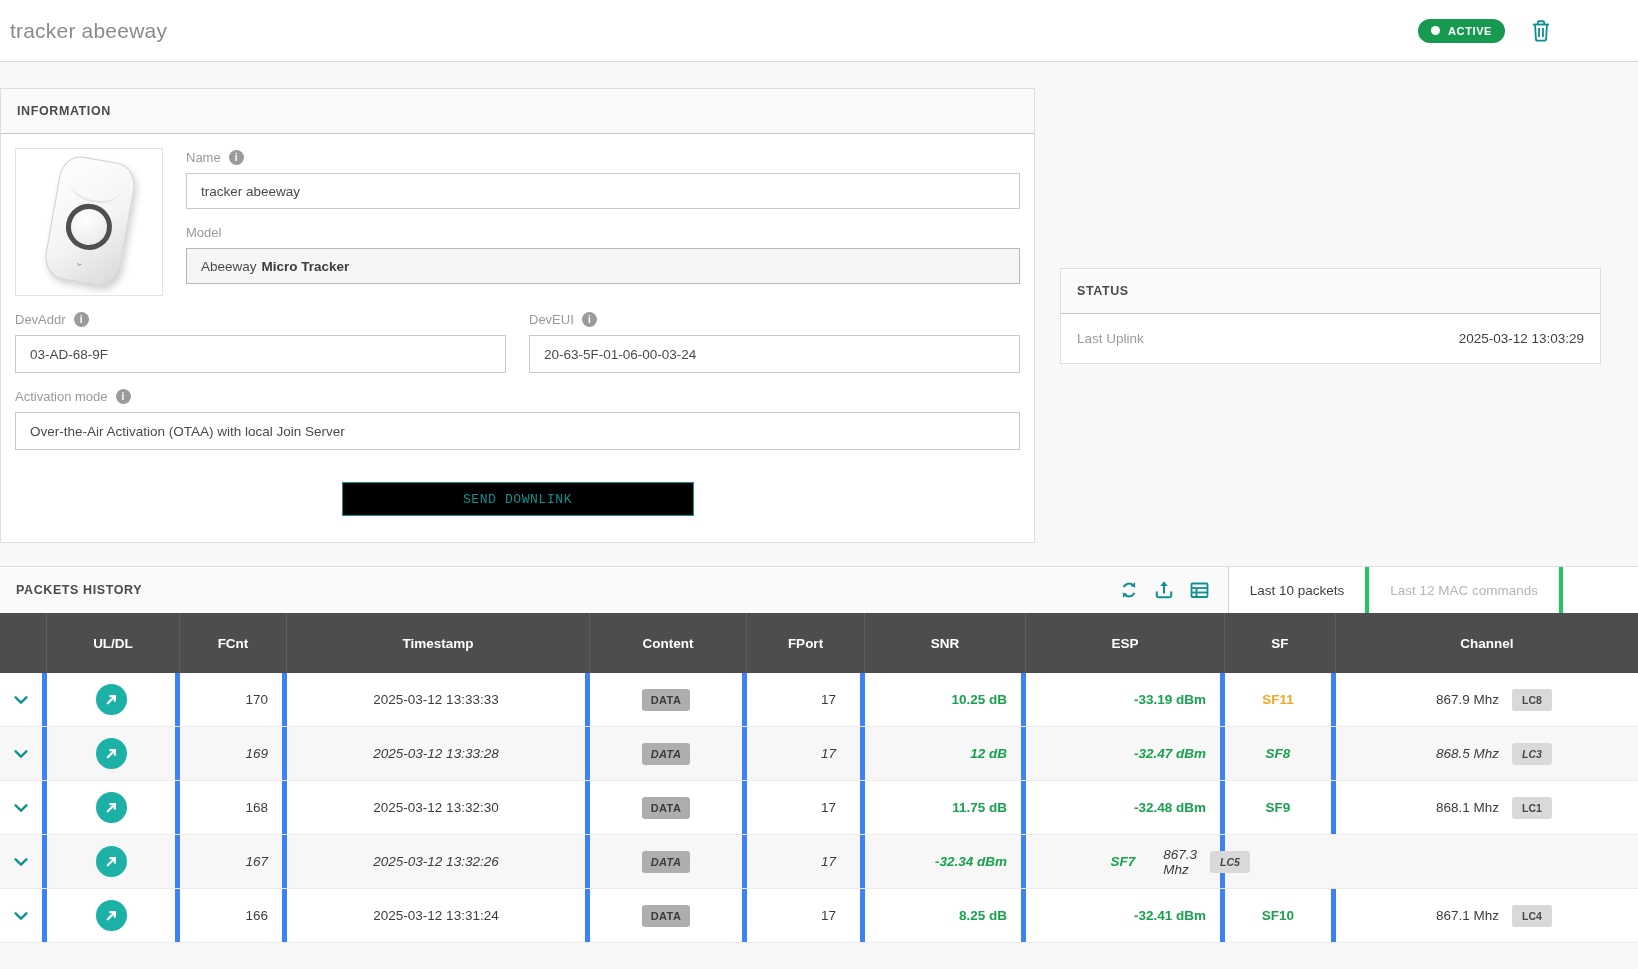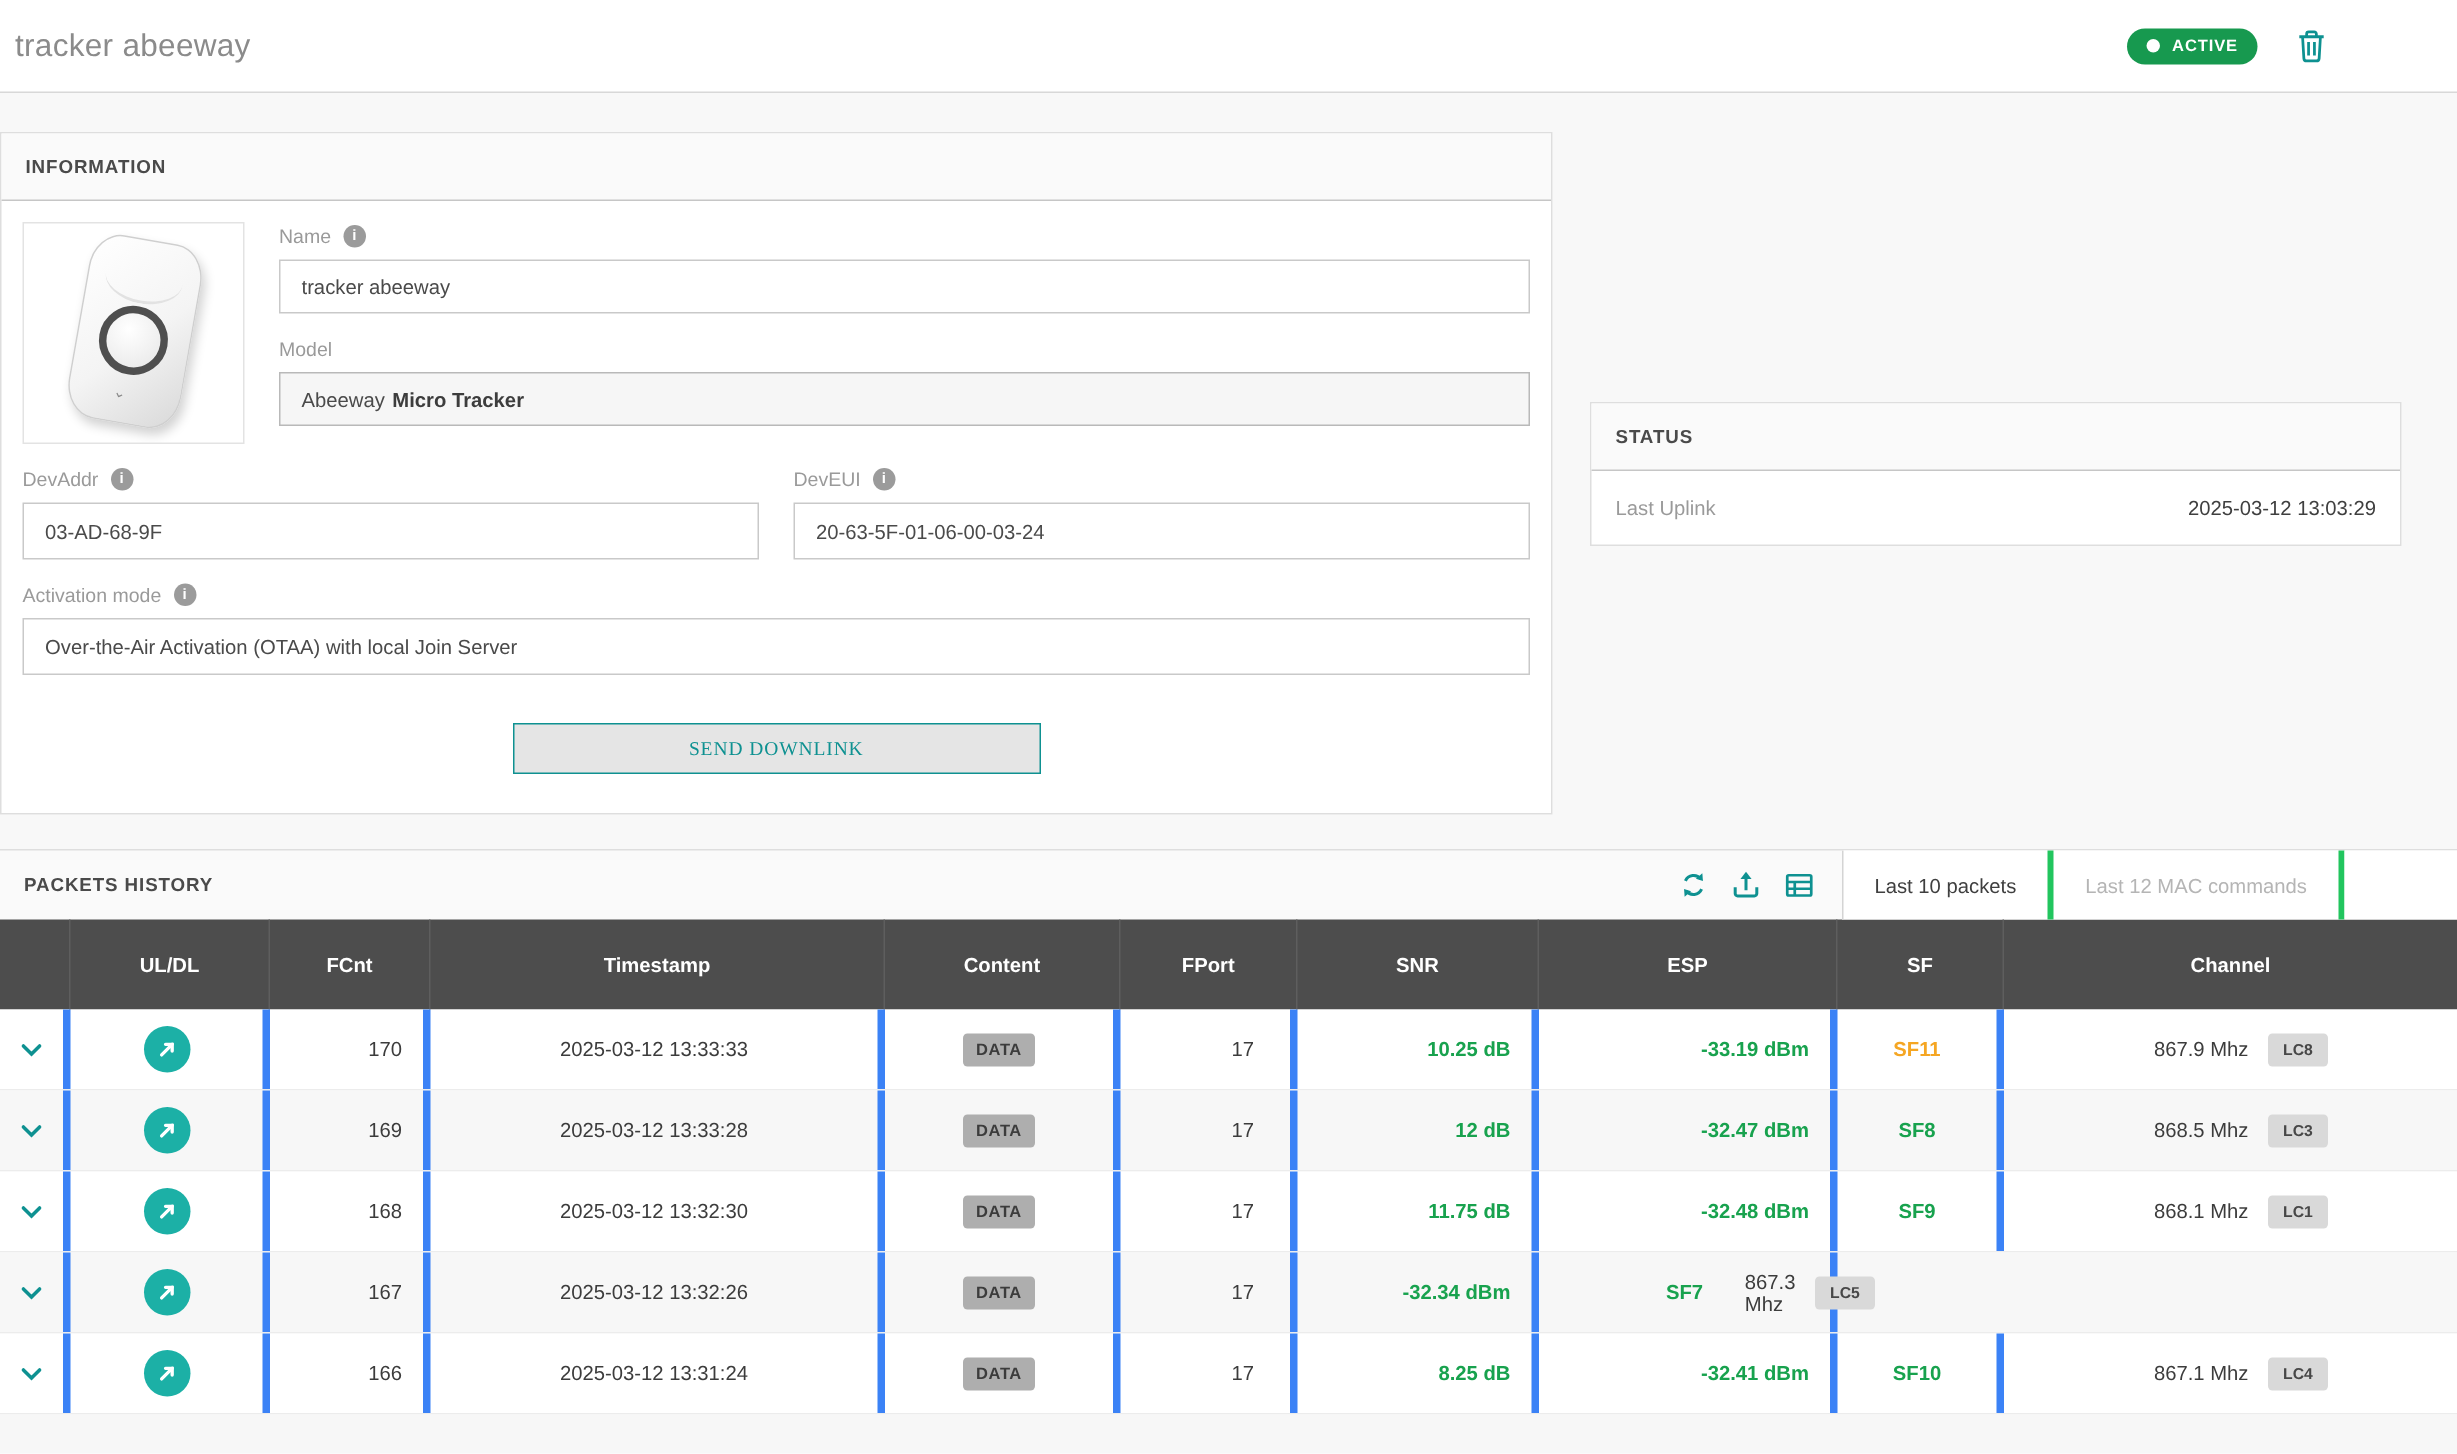--- a/index.html
+++ b/index.html
@@ -49,23 +49,23 @@
           font-weight:bold; display:inline-flex; align-items:center; justify-content:center; font-style:normal;}
   .field, input.field{width:100%; height:36px; border:1px solid #c9c9c9; background:#fff; font-size:13.5px;
          color:#4a4a4a; padding:0 14px; display:flex; align-items:center;
          font-family:"Liberation Sans","DejaVu Sans",sans-serif; outline:none;}
   .field-gray{background:#f6f6f6; border-color:#b9b9b9;}
   .model-field b{margin-left:5px; color:#3d3d3d;} .gap16{height:16px;}
   .row2{display:flex; gap:23px; margin-top:16px;}
   .row2 > div{flex:1;}
   .row2 input.field, .row3 input.field{height:38px;}
   .row3{margin-top:16px;}
-  .send-btn{display:block; margin:32px auto 12px auto; width:352px; height:34px; background:#e5e5e5;
+  .send-btn{display:block; margin:32px auto 12px auto; width:352px; height:34px; background:#000000;
             border:1px solid var(--teal); color:var(--teal); font-size:13px; letter-spacing:.6px;
-            font-family:Liberation Serif, serif; cursor:pointer;}
+            font-family:Liberation Mono, monospace; cursor:pointer;}
   .status-row{height:49px; display:flex; align-items:center; justify-content:space-between; padding:0 16px;}
   .status-row .lbl{color:var(--label); font-size:13.5px;}
   .status-row .val{color:#3f3f3f; font-size:13.5px;}
 
   
   .packets{margin-top:23px; background:#fff;}
   .packets-header{height:47px; background:#fafafa; border-top:1px solid var(--border);
                   display:flex; align-items:stretch; justify-content:space-between;}
   .packets-header .title{display:flex; align-items:center; padding-left:16px; font-size:12.5px;
                          font-weight:600; letter-spacing:.6px; color:#4a4a4a;}
@@ -77,21 +77,21 @@
   .tab.active{color:#3f3f3f;}
   .tab.inactive{color:#b5b5b5;}
   .tab-filler{width:75px; background:#fff;}
 
   
   .thead{display:grid; grid-template-columns:var(--cols); background:#4d4d4d; height:60px;}
   .thead .hcell{display:flex; align-items:center; justify-content:center; color:#fff; font-weight:bold;
                 font-size:13.5px; border-right:1px solid #5e5e5e;}
   .thead .hcell:last-child{border-right:none;}
   .trow{display:grid; grid-template-columns:var(--cols); height:54px; background:#fff; border-bottom:1px solid #ececec;}
-  .trow.alt{background:#f7f7f7;}
+  .trow.alt{background:#f7f7f7;font-style:italic;}
   .cell{display:flex; align-items:center; font-size:13.5px; color:#3c3c3c; border-right:5px solid #3b82f6; min-width:0;}
   .trow .cell:last-child{border-right:none;}
   .c-expand{justify-content:center; cursor:pointer;}
   .c-uldl{justify-content:center;}
   .ul-circle{width:31px; height:31px; border-radius:50%; background:#1cb0a6; display:flex; align-items:center; justify-content:center;}
   .c-fcnt{justify-content:flex-end; padding-right:14px;}
   .c-ts{justify-content:center;}
   .c-content{justify-content:center;}
   .data-badge{background:#aeaeae; color:#3c3c3c; font-size:11px; font-weight:bold; letter-spacing:.4px;
               padding:5px 9px; border-radius:3px;}

